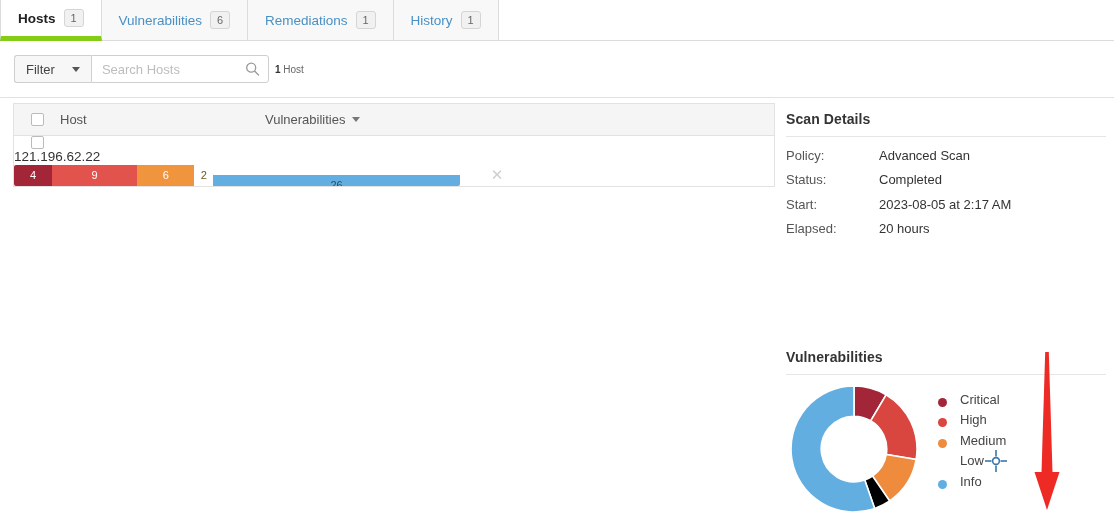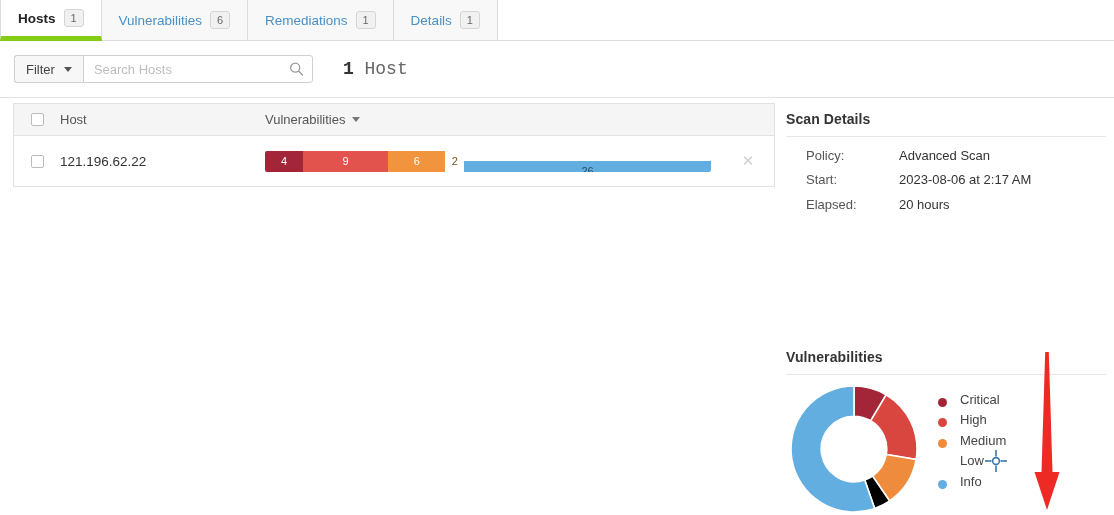--- a/index.html
+++ b/index.html
@@ -57,38 +57,38 @@
   .filterbar {
     position: absolute; left: 0; top: 41px;
     width: 1114px; height: 57px;
     display: flex; align-items: center;
     padding-left: 14px;
     border-bottom: 1px solid #e2e2e2;
   }
   .filter-btn {
     height: 28px;
     padding: 0 11px;
-    display: flex; align-items: center; gap: 9px;
+    display: flex; align-items: center; gap: 17px;
     font-size: 13px;
     color: #444;
     background: #f7f7f7;
     border: 1px solid #cfcfcf;
     border-right: none;
     border-radius: 3px 0 0 3px;
     cursor: pointer;
   }
   .caret-down {
     width: 0; height: 0;
     border-left: 4px solid transparent;
     border-right: 4px solid transparent;
     border-top: 5px solid #555;
   }
   .search-wrap {
     position: relative;
-    width: 230px; height: 28px;
+    width: 178px; height: 28px;
     border: 1px solid #cfcfcf;
     border-radius: 0 3px 3px 0;
     background: #fff;
     display: flex; align-items: flex-end;
   }
   .search-wrap input {
     border: none; outline: none;
     width: 100%; height: 100%;
     padding: 0 28px 0 10px;
     font-size: 13px;
@@ -97,24 +97,23 @@
     background: transparent;
   }
   .search-wrap input::placeholder { color: #bdbdbd; }
   .search-icon {
     position: absolute; right: 8px; top: 50%;
     transform: translateY(-50%);
     pointer-events: none;
     line-height: 0;
   }
   .count-label {
-    margin-left: 30px;
-    font-size: 18px;
+    margin-left: 6px;
+    font-size: 10px;
     color: #666;
-    font-family: Liberation Mono, monospace;
   }
   .count-label b { color: #333; font-weight: bold; }
 
   
   .table-panel {
     position: absolute; left: 13px; top: 103px;
     width: 762px;
     border: 1px solid #e2e2e2;
     background: #fff;
   }
@@ -136,23 +135,24 @@
   .col-host { width: 205px; }
   .col-vuln { flex: 1; display: flex; align-items: center; gap: 7px; }
   .sort-caret {
     width: 0; height: 0;
     border-left: 4px solid transparent;
     border-right: 4px solid transparent;
     border-top: 5px solid #777;
   }
   .table-row {
     height: 50px;
-    display: flex; align-items: center;
+    display: flex; align-items: flex-start;
     font-size: 13.5px; color: #333;
     background: #fff;
+    flex-direction: column;
   }
   .sev-bar {
     display: flex; height: 21px;
     width: 446px;
     border-radius: 2px;
     overflow: hidden;
   }
   .sev-seg {
     display: flex; align-items: center; justify-content: center;
     font-size: 11px;
@@ -175,21 +175,21 @@
     position: absolute;
     font-size: 14px; font-weight: bold; color: #333;
     letter-spacing: .1px;
   }
   .side-rule {
     position: absolute;
     height: 1px; background: #e6e6e6;
   }
   .details {
     position: absolute; left: 0; top: 143px;
-    font-size: 13px; color: #555; margin-left: 20px;
+    font-size: 13px; color: #555;
   }
   .det-row { display: flex; height: 24.5px; align-items: center; }
   .det-key { width: 93px; color: #555; }
   .det-val { color: #333; display:flex; gap:11px; }
 
   
   .donut-wrap { position: absolute; left: 2px; top: 383px; }
   .legend {
     position: absolute; left: 152px; top: 386px;
     font-size: 13px; color: #444;
@@ -217,21 +217,21 @@
     </div>
     <div class="tab">
       <span>Vulnerabilities</span>
       <span class="badge">6</span>
     </div>
     <div class="tab">
       <span>Remediations</span>
       <span class="badge">1</span>
     </div>
     <div class="tab">
-      <span>Details</span>
+      <span>History</span>
       <span class="badge">1</span>
     </div>
   </div>
 
   <div class="filterbar">
     <div class="filter-btn">
       <span>Filter</span>
       <span class="caret-down"></span>
     </div>
     <div class="search-wrap">
@@ -295,23 +295,29 @@
     <div class="side-rule" style="left:0; top:136px; width:320px;"></div>
 
     <div class="details" id="scan-details-list">
         <div class="det-row">
           <div class="det-key">Policy:</div>
           <div class="det-val">
             <span>Advanced Scan</span>
           </div>
         </div>
         <div class="det-row">
+          <div class="det-key">Status:</div>
+          <div class="det-val">
+            <span>Completed</span>
+          </div>
+        </div>
+        <div class="det-row">
           <div class="det-key">Start:</div>
           <div class="det-val">
-            <span>2023-08-06 at 2:17 AM</span>
+            <span>2023-08-05 at 2:17 AM</span>
           </div>
         </div>
         <div class="det-row">
           <div class="det-key">Elapsed:</div>
           <div class="det-val">
             <span>20 hours</span>
           </div>
         </div>
       </div>
 

